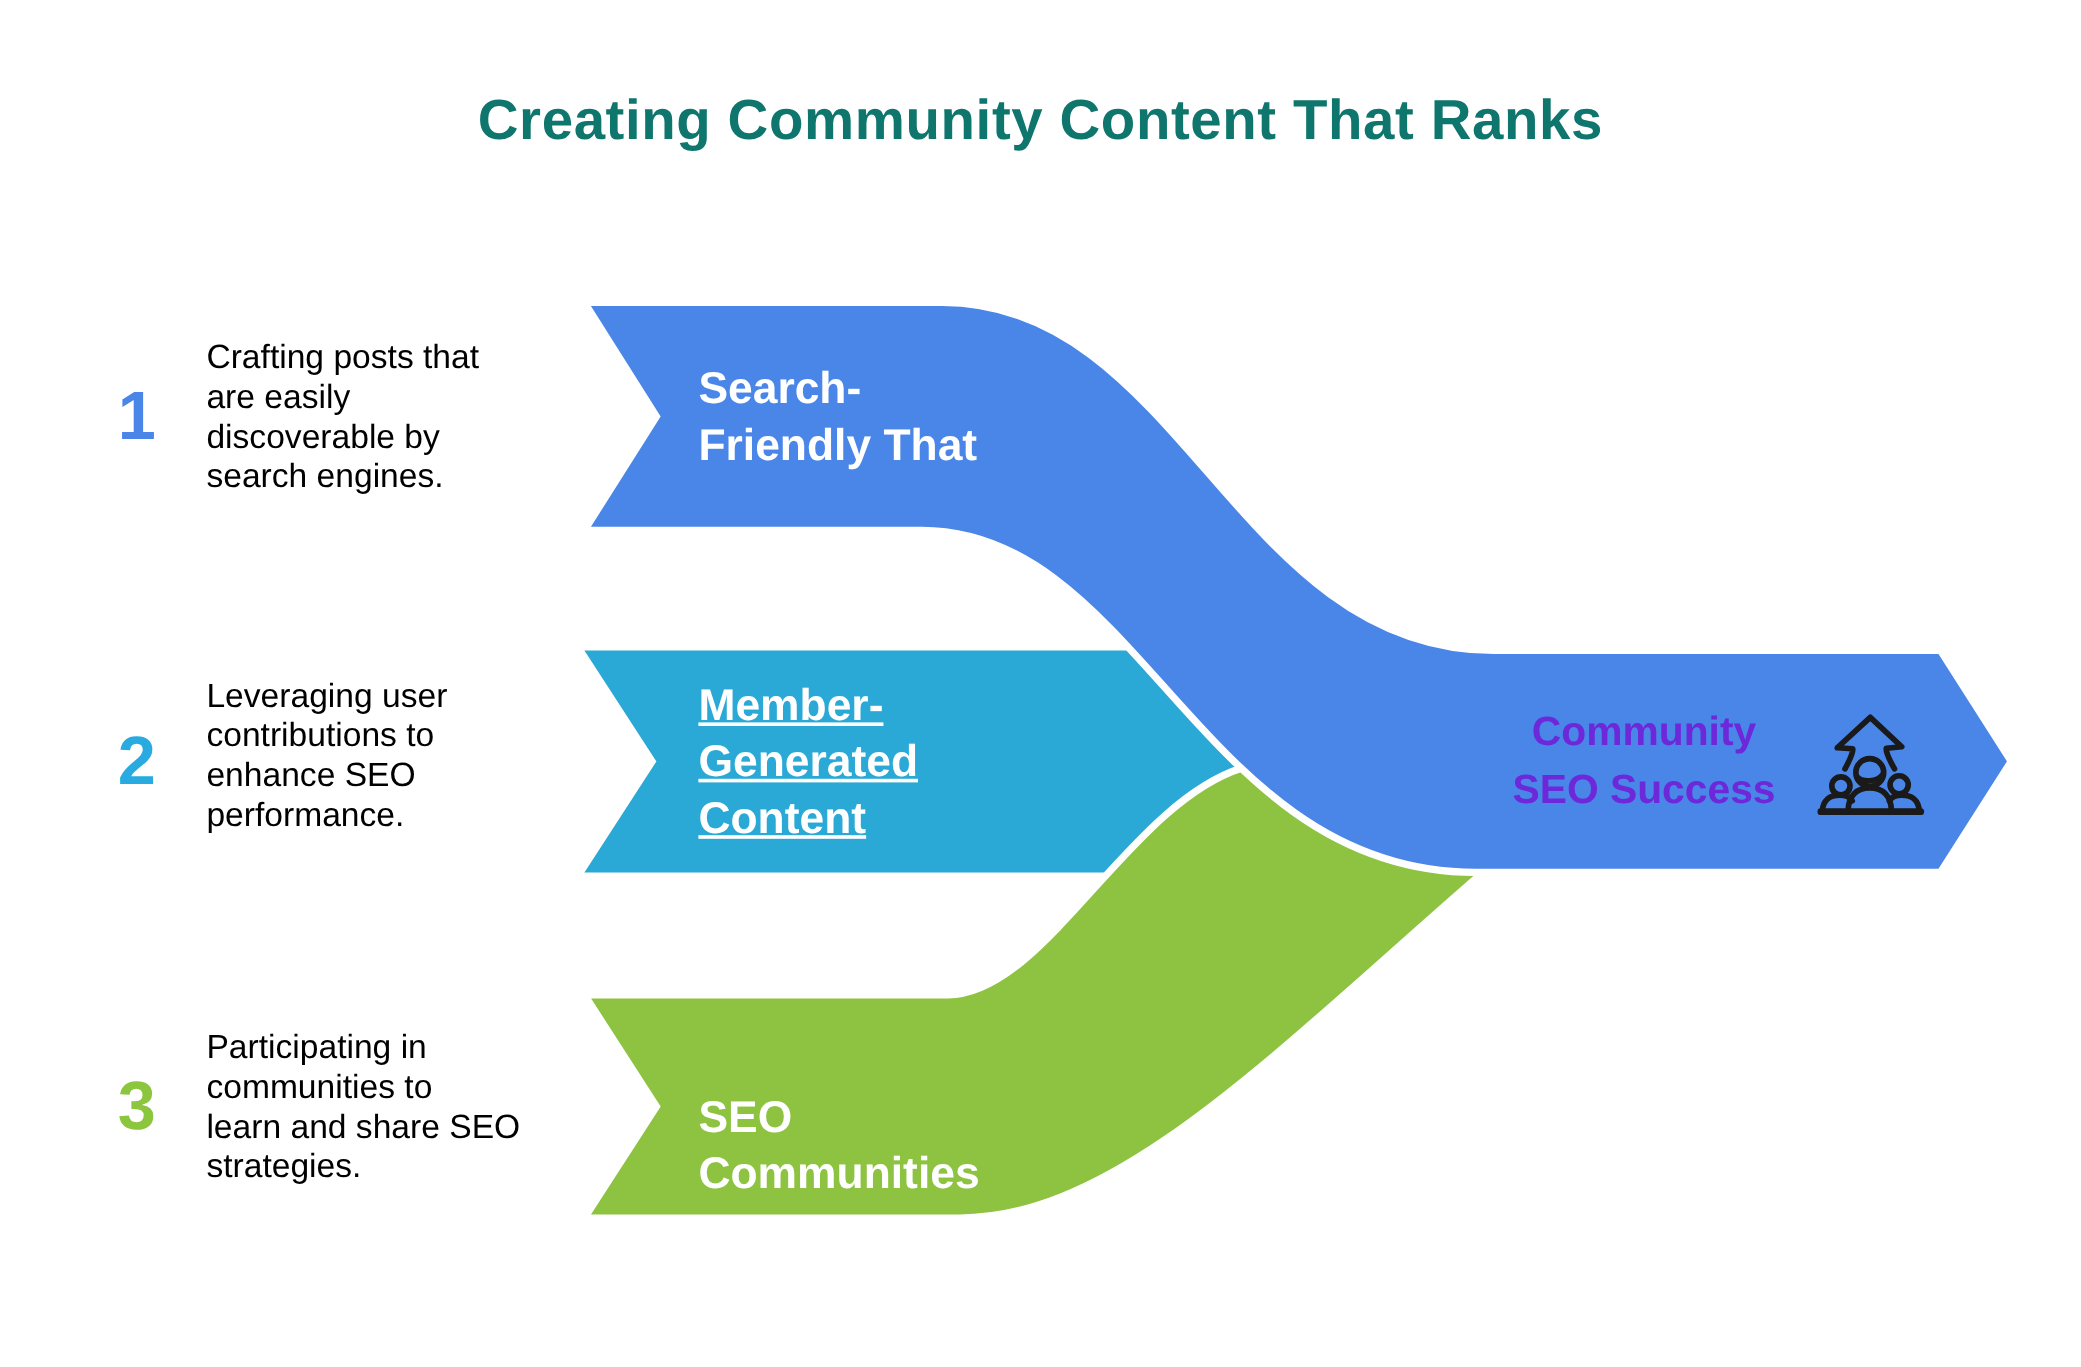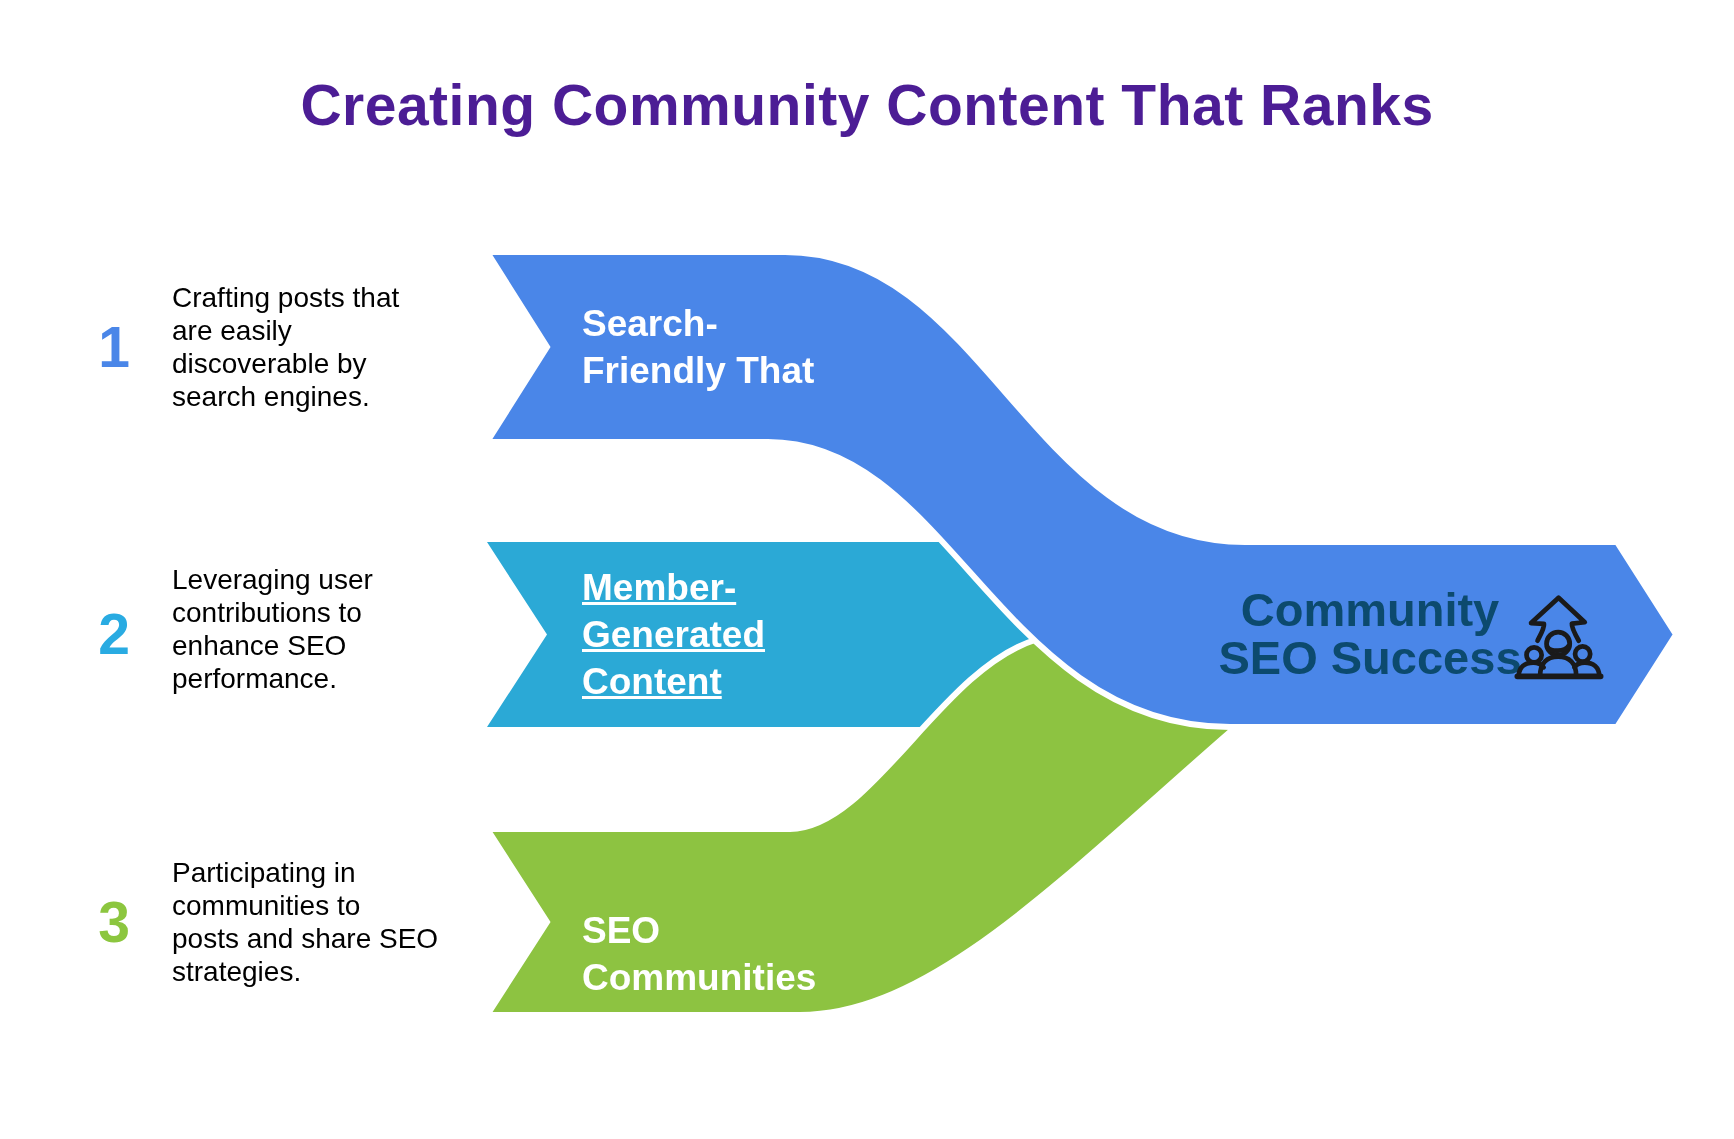--- a/index.html
+++ b/index.html
@@ -4,39 +4,39 @@
 <style>
   html,body{margin:0;padding:0;}
   body{
     width:1734px;height:1139px;position:relative;overflow:hidden;
     background:#ffffff;
     font-family:"Liberation Sans", sans-serif;
   }
   .abs{position:absolute;}
   #page-title{
     left:0;top:72px;width:1734px;text-align:center;
-    font-size:57px;font-weight:700;color:#4c1d95;letter-spacing:0.5px;
+    font-size:47px;font-weight:700;color:#0f766e;letter-spacing:0.5px;
   }
   .step-number{
     width:60px;text-align:center;font-weight:700;font-size:57px;line-height:57px;
   }
   .step-number.c1{color:#4a86e8;}
   .step-number.c2{color:#29abe2;}
   .step-number.c3{color:#8cc63f;}
   .step-desc{
     left:172px;width:300px;font-size:28px;line-height:33px;color:#000000;
     white-space:pre-line;
   }
   .band-label{
     left:582px;font-size:37px;font-weight:700;color:#ffffff;line-height:47px;
     white-space:pre-line;
   }
   #result-label{
     left:1145px;top:586px;width:450px;text-align:center;
-    font-size:47px;font-weight:700;color:#0c4a6e;line-height:48px;
+    font-size:34px;font-weight:700;color:#6d28d9;line-height:48px;
     white-space:pre-line;
   }
   #diagram-svg{left:0;top:0;}
   #community-growth-icon{left:1501px;top:578px;}
 </style>
 </head>
 <body>
 
 <svg id="diagram-svg" class="abs" width="1734" height="1139" viewBox="0 0 1734 1139">
 
@@ -72,21 +72,21 @@
 contributions to
 enhance SEO
 performance.</div>
 <div class="abs band-label" style="top:564px;text-decoration:underline;">Member-
 Generated
 Content</div>
 
 <div class="abs step-number c3" style="left:84px;top:894px;">3</div>
 <div class="abs step-desc" style="top:856px;">Participating in
 communities to
-posts and share SEO
+learn and share SEO
 strategies.</div>
 <div class="abs band-label" style="top:907px;">SEO
 Communities</div>
 
 <div id="result-label" class="abs">Community
 SEO Success</div>
 
 <svg id="community-growth-icon" class="abs" width="116" height="116" viewBox="0 0 135 135" fill="none" stroke="#1a1a1a" stroke-width="5.5" stroke-linecap="round" stroke-linejoin="round">
   <path d="M42.5,73 C46,66 50.5,58.5 50,53.5 L35,52.5 L67,23 L97.5,51.5 L82.5,53 C82,58 86.5,66 90.5,73"></path>
   <circle cx="66.5" cy="76.5" r="13.5"></circle>

